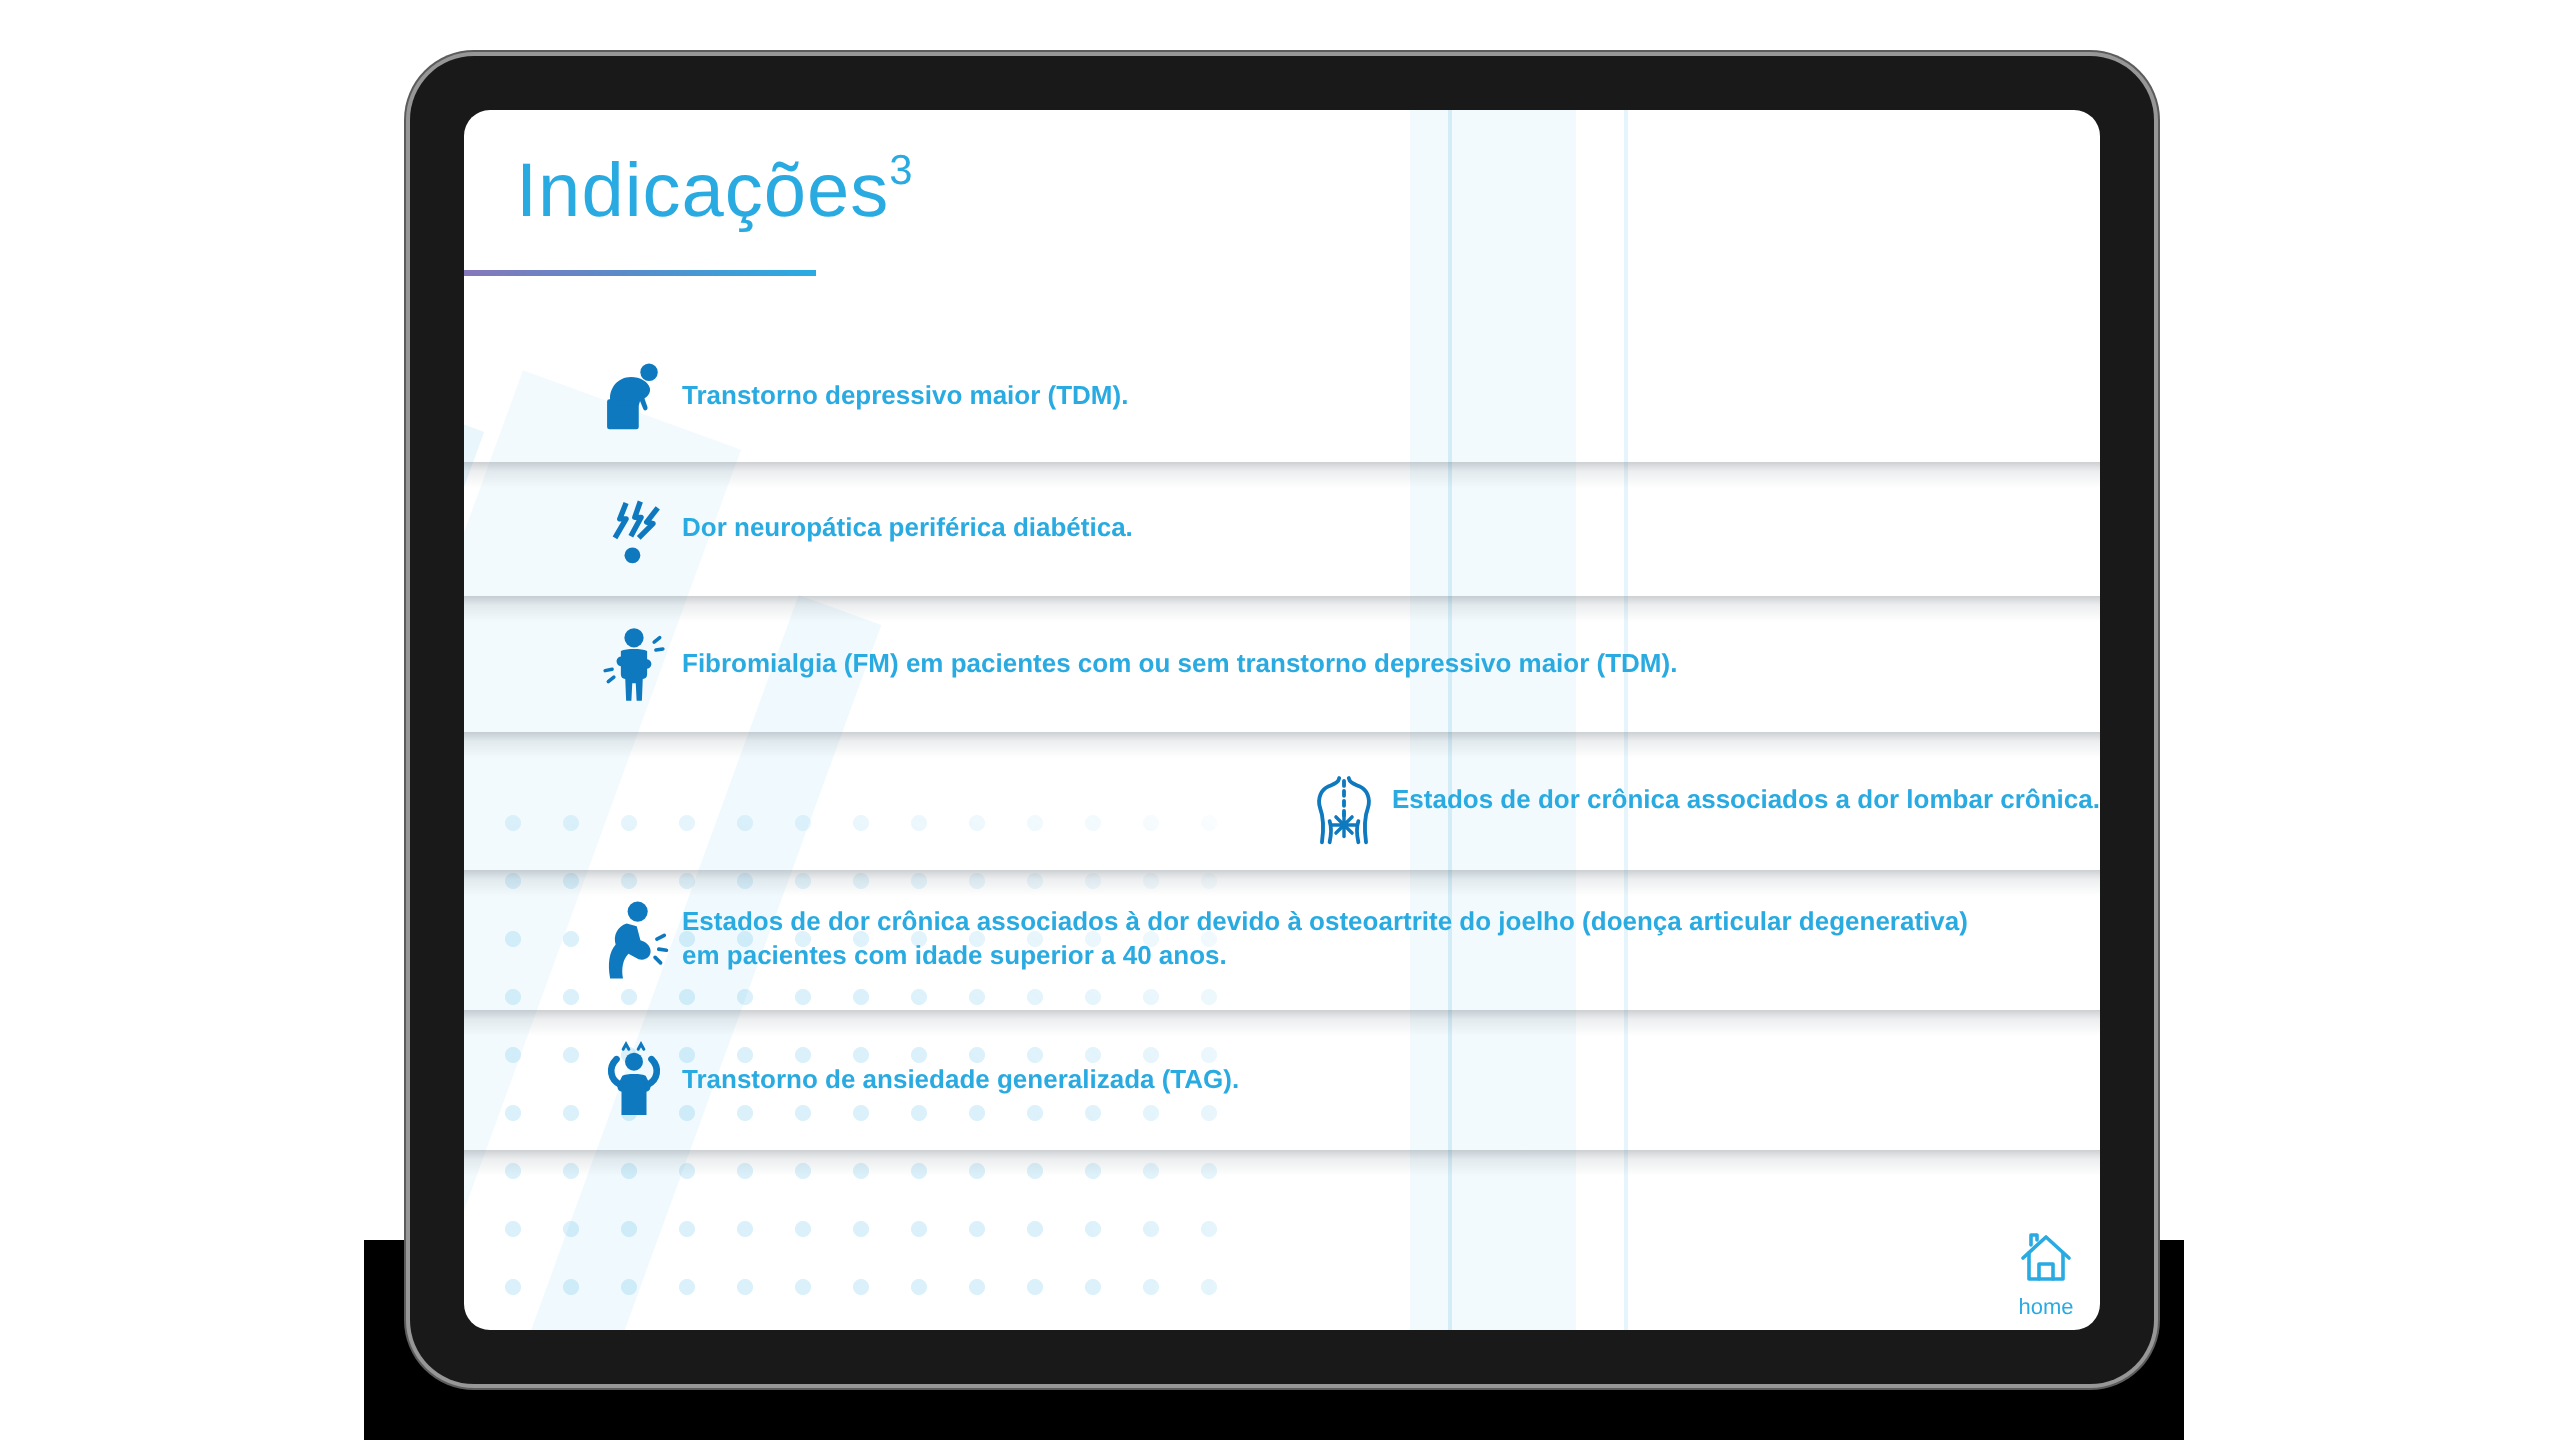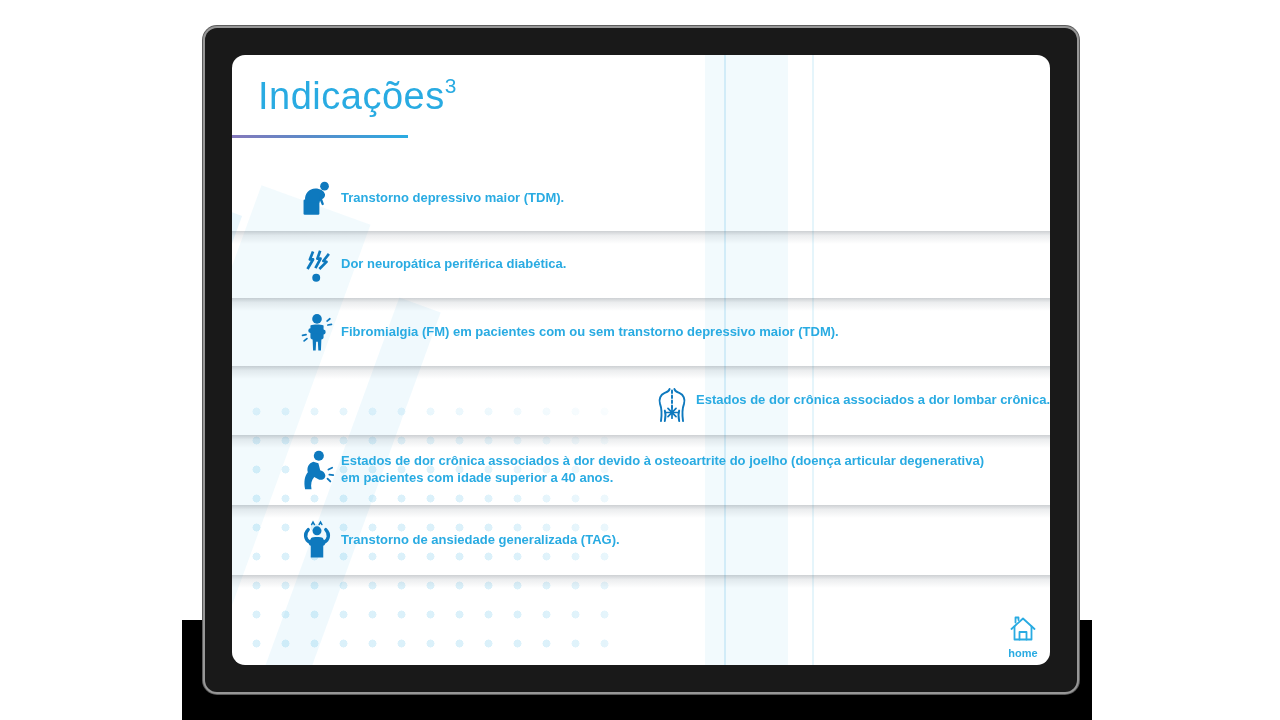--- a/index.html
+++ b/index.html
@@ -4,21 +4,21 @@
 <style>
   html,body{margin:0;padding:0;width:1280px;height:720px;background:#ffffff;overflow:hidden;
     font-family:"Liberation Sans",sans-serif;}
   .stage{position:relative;width:1280px;height:720px;background:#fff;}
 
   
   .under-shadow{position:absolute;left:182px;top:620px;width:910px;height:100px;background:#000;}
 
   
   .tablet{position:absolute;left:205px;top:28px;width:872px;height:664px;background:#191919;
-    border-radius:12px;box-shadow:0 0 0 2px #979797,0 0 0 3px #5c5c5c;}
+    border-radius:32px;box-shadow:0 0 0 2px #979797,0 0 0 3px #5c5c5c;}
   .screen{position:absolute;left:27px;top:27px;width:818px;height:610px;background:#ffffff;
     border-radius:13px;overflow:hidden;}
 
   
   .v-band{position:absolute;top:0;bottom:0;left:473px;width:83px;background:rgba(41,171,226,0.06);}
   .v-line-1{position:absolute;top:0;bottom:0;left:492px;width:2px;background:rgba(41,171,226,0.16);}
   .v-line-2{position:absolute;top:0;bottom:0;left:580px;width:2px;background:rgba(41,171,226,0.12);}
   .stripes{position:absolute;inset:0;overflow:hidden;pointer-events:none;}
   .stripe{position:absolute;transform:rotate(20deg);transform-origin:50% 0;}
   .stripe.s1{left:-52px;top:150px;width:64px;height:560px;background:rgba(41,171,226,0.10);}
@@ -49,21 +49,21 @@
   .row-label{color:#29ABE2;font-size:13px;font-weight:600;line-height:1.3;max-width:648px;}
 
   
   .seam{position:absolute;left:0;right:0;height:13px;
     background:linear-gradient(180deg,rgba(90,100,110,0.30) 0%,rgba(120,130,140,0.14) 35%,rgba(255,255,255,0) 100%);}
   .seam-1{top:176px;} .seam-2{top:243px;} .seam-3{top:311px;}
   .seam-4{top:380px;} .seam-5{top:450px;} .seam-6{top:520px;}
 
   
   .home-btn{position:absolute;left:763px;top:559px;width:56px;text-align:center;cursor:pointer;}
-  .home-label{display:block;color:#29ABE2;font-size:11px;font-weight:700;margin-top:-1px;}
+  .home-label{display:block;color:#29ABE2;font-size:11px;font-weight:400;margin-top:-1px;}
 </style>
 </head>
 <body>
 
 <div class="stage">
   <div class="under-shadow"></div>
 
   <div class="tablet">
     <div class="screen">
 

